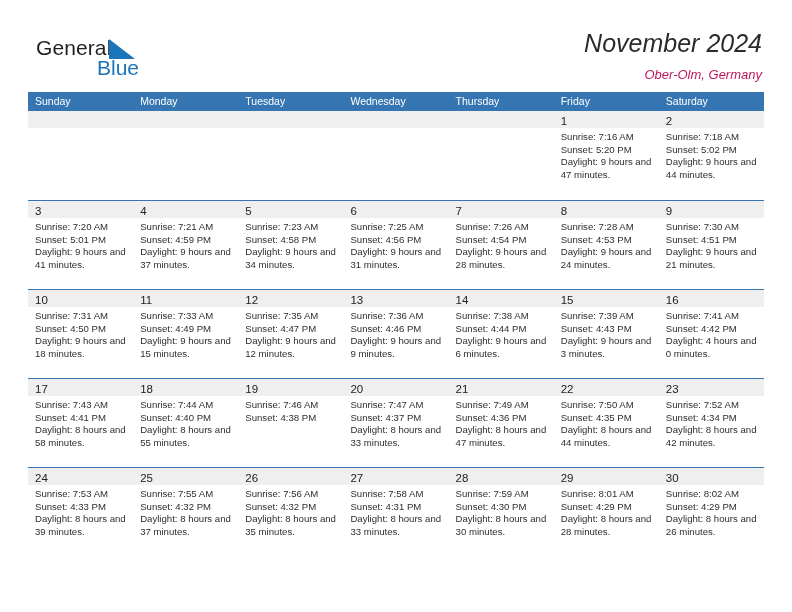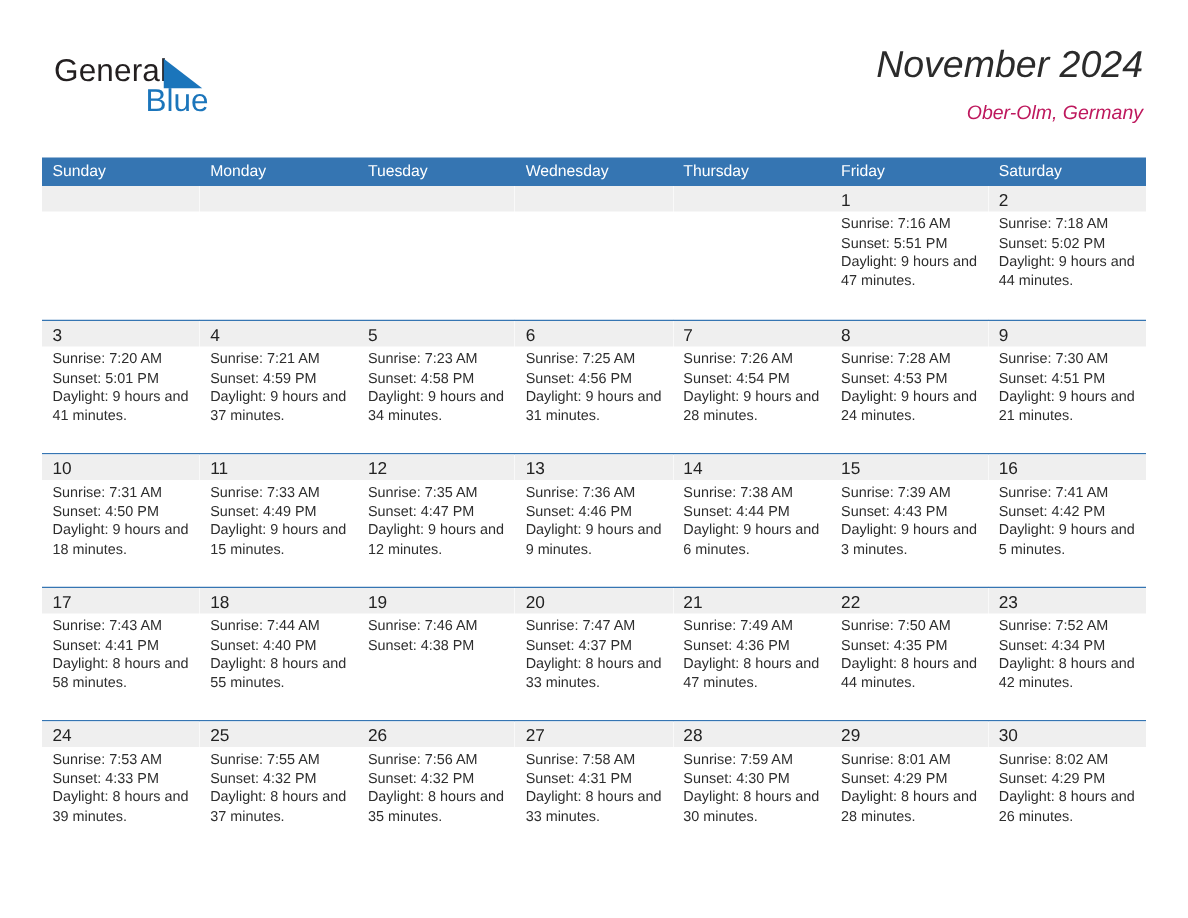--- a/index.html
+++ b/index.html
@@ -83,21 +83,21 @@
     color: #be185d;
     line-height: 18px;
     margin-top: 8px;
     white-space: nowrap;
   }
 
   
   .calendar {
     position: absolute;
     left: 28px;
-    top: 105px;
+    top: 92px;
     width: 736px;
   }
 
   .dow-row {
     display: flex;
     width: 100%;
     background: #3575b2;
     height: 19px;
   }
   .dow-cell {
@@ -212,21 +212,21 @@
             <div class="day-body"></div>
           </div>
           <div class="day-cell">
             <div class="date-band"><span class="date-num"></span></div>
             <div class="day-body"></div>
           </div>
           <div class="day-cell">
             <div class="date-band"><span class="date-num">1</span></div>
             <div class="day-body">
               <div class="day-line">Sunrise: 7:16 AM</div>
-              <div class="day-line">Sunset: 5:51 PM</div>
+              <div class="day-line">Sunset: 5:20 PM</div>
               <div class="day-line wrap">Daylight: 9 hours and 47 minutes.</div>
             </div>
           </div>
           <div class="day-cell">
             <div class="date-band"><span class="date-num">2</span></div>
             <div class="day-body">
               <div class="day-line">Sunrise: 7:18 AM</div>
               <div class="day-line">Sunset: 5:02 PM</div>
               <div class="day-line wrap">Daylight: 9 hours and 44 minutes.</div>
             </div>
@@ -337,21 +337,21 @@
               <div class="day-line">Sunrise: 7:39 AM</div>
               <div class="day-line">Sunset: 4:43 PM</div>
               <div class="day-line wrap">Daylight: 9 hours and 3 minutes.</div>
             </div>
           </div>
           <div class="day-cell">
             <div class="date-band"><span class="date-num">16</span></div>
             <div class="day-body">
               <div class="day-line">Sunrise: 7:41 AM</div>
               <div class="day-line">Sunset: 4:42 PM</div>
-              <div class="day-line wrap">Daylight: 9 hours and 5 minutes.</div>
+              <div class="day-line wrap">Daylight: 4 hours and 0 minutes.</div>
             </div>
           </div>
         </div>
         <div class="week-row">
           <div class="day-cell">
             <div class="date-band"><span class="date-num">17</span></div>
             <div class="day-body">
               <div class="day-line">Sunrise: 7:43 AM</div>
               <div class="day-line">Sunset: 4:41 PM</div>
               <div class="day-line wrap">Daylight: 8 hours and 58 minutes.</div>

